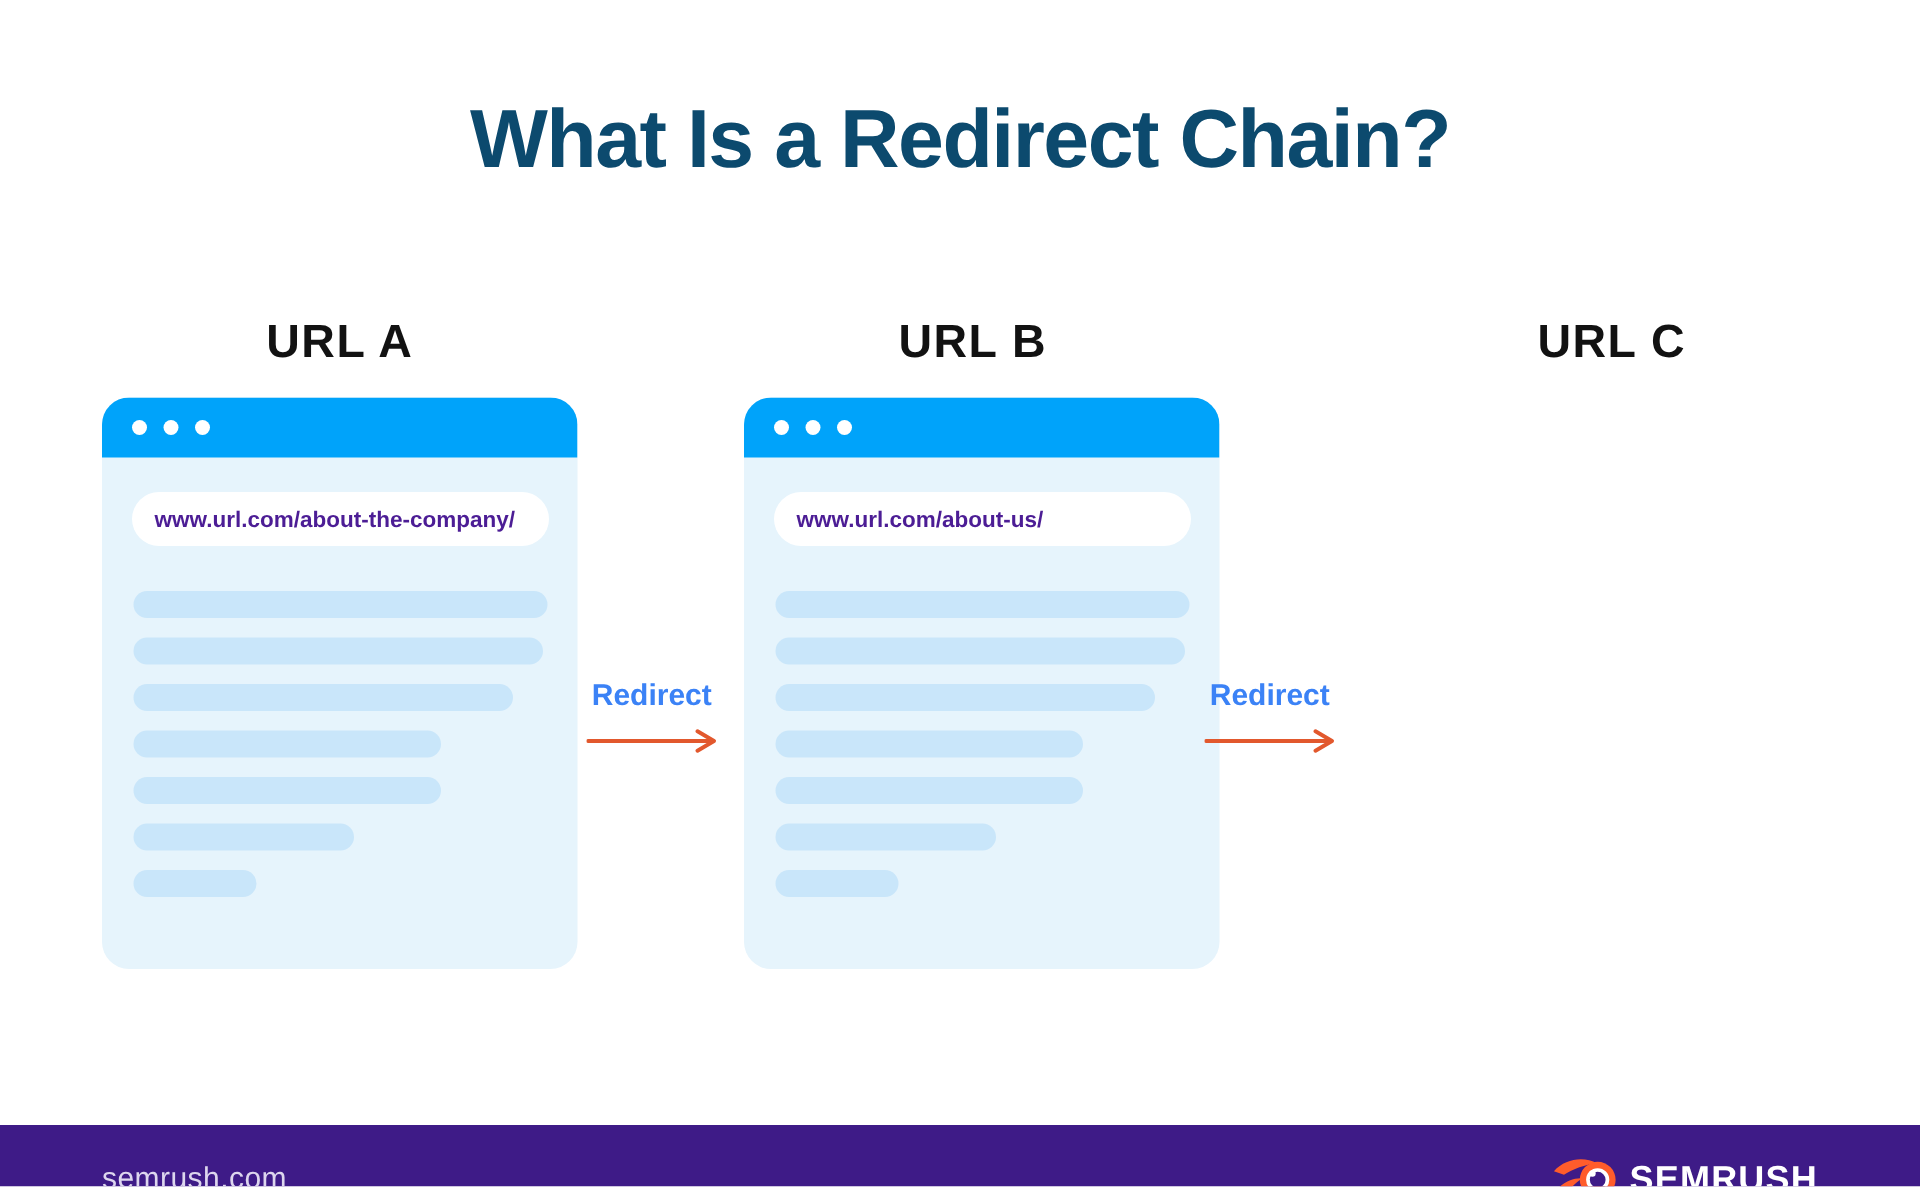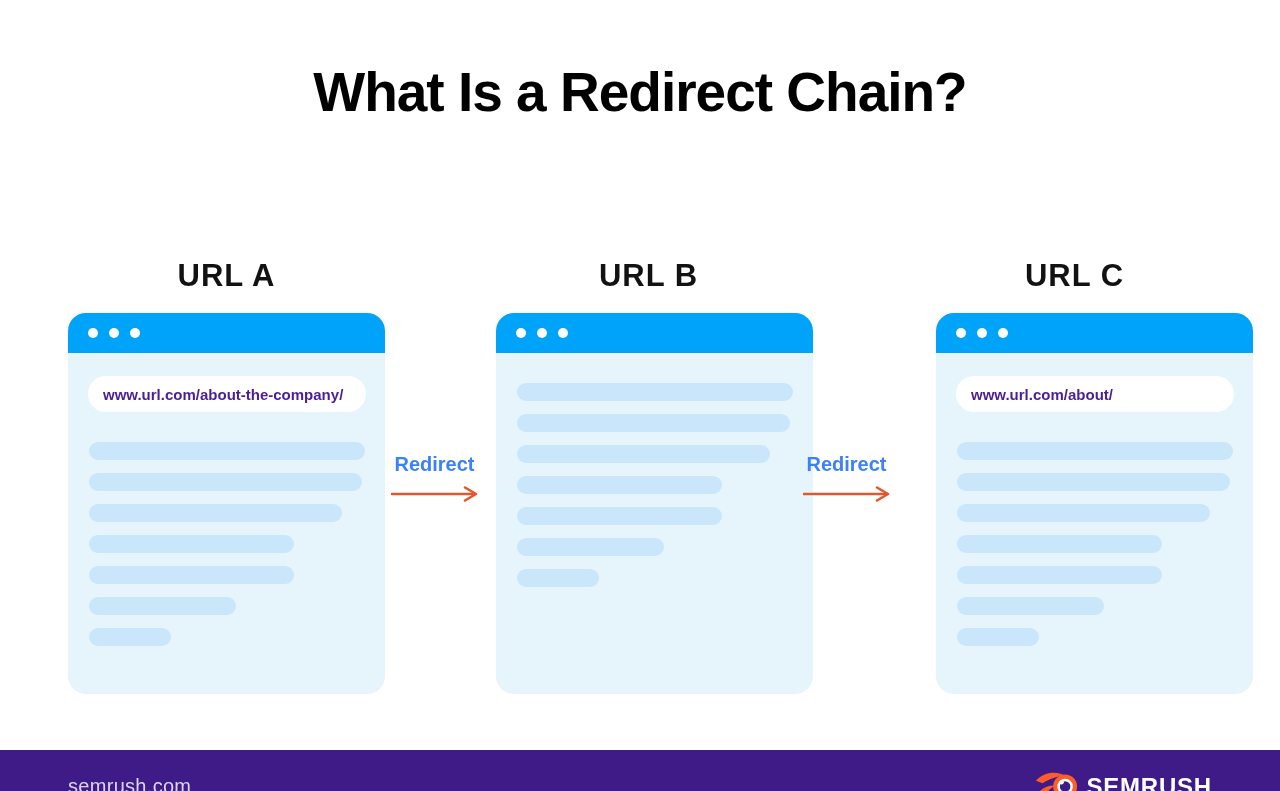--- a/index.html
+++ b/index.html
@@ -17,41 +17,40 @@
   
   .page-title {
     position: absolute;
     top: 60px;
     left: 0;
     width: 1280px;
     text-align: center;
     font-size: 55px;
     font-weight: bold;
     letter-spacing: -1px;
-    color: #000000;
+    color: #0c4a6e;
   }
 
   
   .column {
     position: absolute;
     top: 207px;
     width: 317px;
   }
   .col-a { left: 68px; }
   .col-b { left: 484px; padding-left: 12px; }
   .col-c { left: 896px; padding-left: 40px; }
 
   .url-label {
     text-align: center;
     font-size: 31px;
     line-height: 42px;
     font-weight: bold;
     letter-spacing: 1px;
     color: #121212;
-    margin-top: 48px;
   }
 
   .browser {
     margin-top: 16px;
     width: 317px;
     height: 381px;
     background: #e6f4fc;
     border-radius: 18px;
     overflow: hidden;
   }
@@ -186,20 +185,21 @@
   </div>
 
   <div class="column col-b">
     <div class="url-label">URL B</div>
     <div class="browser">
       <div class="titlebar">
         <span class="dot"></span>
         <span class="dot"></span>
         <span class="dot"></span>
       </div>
+      <div class="urlbar">www.url.com/about-us/</div>
       <div class="content-lines">
           <div class="content-line" style="width: 276px;"></div>
           <div class="content-line" style="width: 273px;"></div>
           <div class="content-line" style="width: 253px;"></div>
           <div class="content-line" style="width: 205px;"></div>
           <div class="content-line" style="width: 205px;"></div>
           <div class="content-line" style="width: 147px;"></div>
           <div class="content-line" style="width: 82px;"></div>
         </div>
     </div>
@@ -208,37 +208,20 @@
   <div class="connector conn-2">
     <div class="redirect-label">Redirect</div>
     <svg class="arrow-svg" width="88" height="16" viewBox="0 0 88 16">
       <line x1="1" y1="8" x2="83" y2="8" stroke="#e2582d" stroke-width="2.6" stroke-linecap="round"></line>
       <polyline points="74,1.5 85,8 74,14.5" fill="none" stroke="#e2582d" stroke-width="2.6" stroke-linecap="round" stroke-linejoin="round"></polyline>
     </svg>
   </div>
 
   <div class="column col-c">
     <div class="url-label">URL C</div>
-    <div class="browser">
-      <div class="titlebar">
-        <span class="dot"></span>
-        <span class="dot"></span>
-        <span class="dot"></span>
-      </div>
-      <div class="urlbar">www.url.com/about/</div>
-      <div class="content-lines">
-          <div class="content-line" style="width: 276px;"></div>
-          <div class="content-line" style="width: 273px;"></div>
-          <div class="content-line" style="width: 253px;"></div>
-          <div class="content-line" style="width: 205px;"></div>
-          <div class="content-line" style="width: 205px;"></div>
-          <div class="content-line" style="width: 147px;"></div>
-          <div class="content-line" style="width: 82px;"></div>
-        </div>
-    </div>
   </div>
 
   <div class="footer">
     <div class="footer-site">semrush.com</div>
     <div class="brand">
       <svg width="44" height="33" viewBox="0 0 46 34">
         <g fill="#ff5c2b">
           <path d="M1 11 C 9 2, 22 0.5, 31 5.5 C 23 6.5, 14 9.5, 8 13.5 Z"></path>
           <path d="M3 24 C 8 18, 15 15.5, 21 16 C 15.5 19.5, 12 23, 10 27.5 Z"></path>
           <circle cx="31.5" cy="17" r="12.5"></circle>

